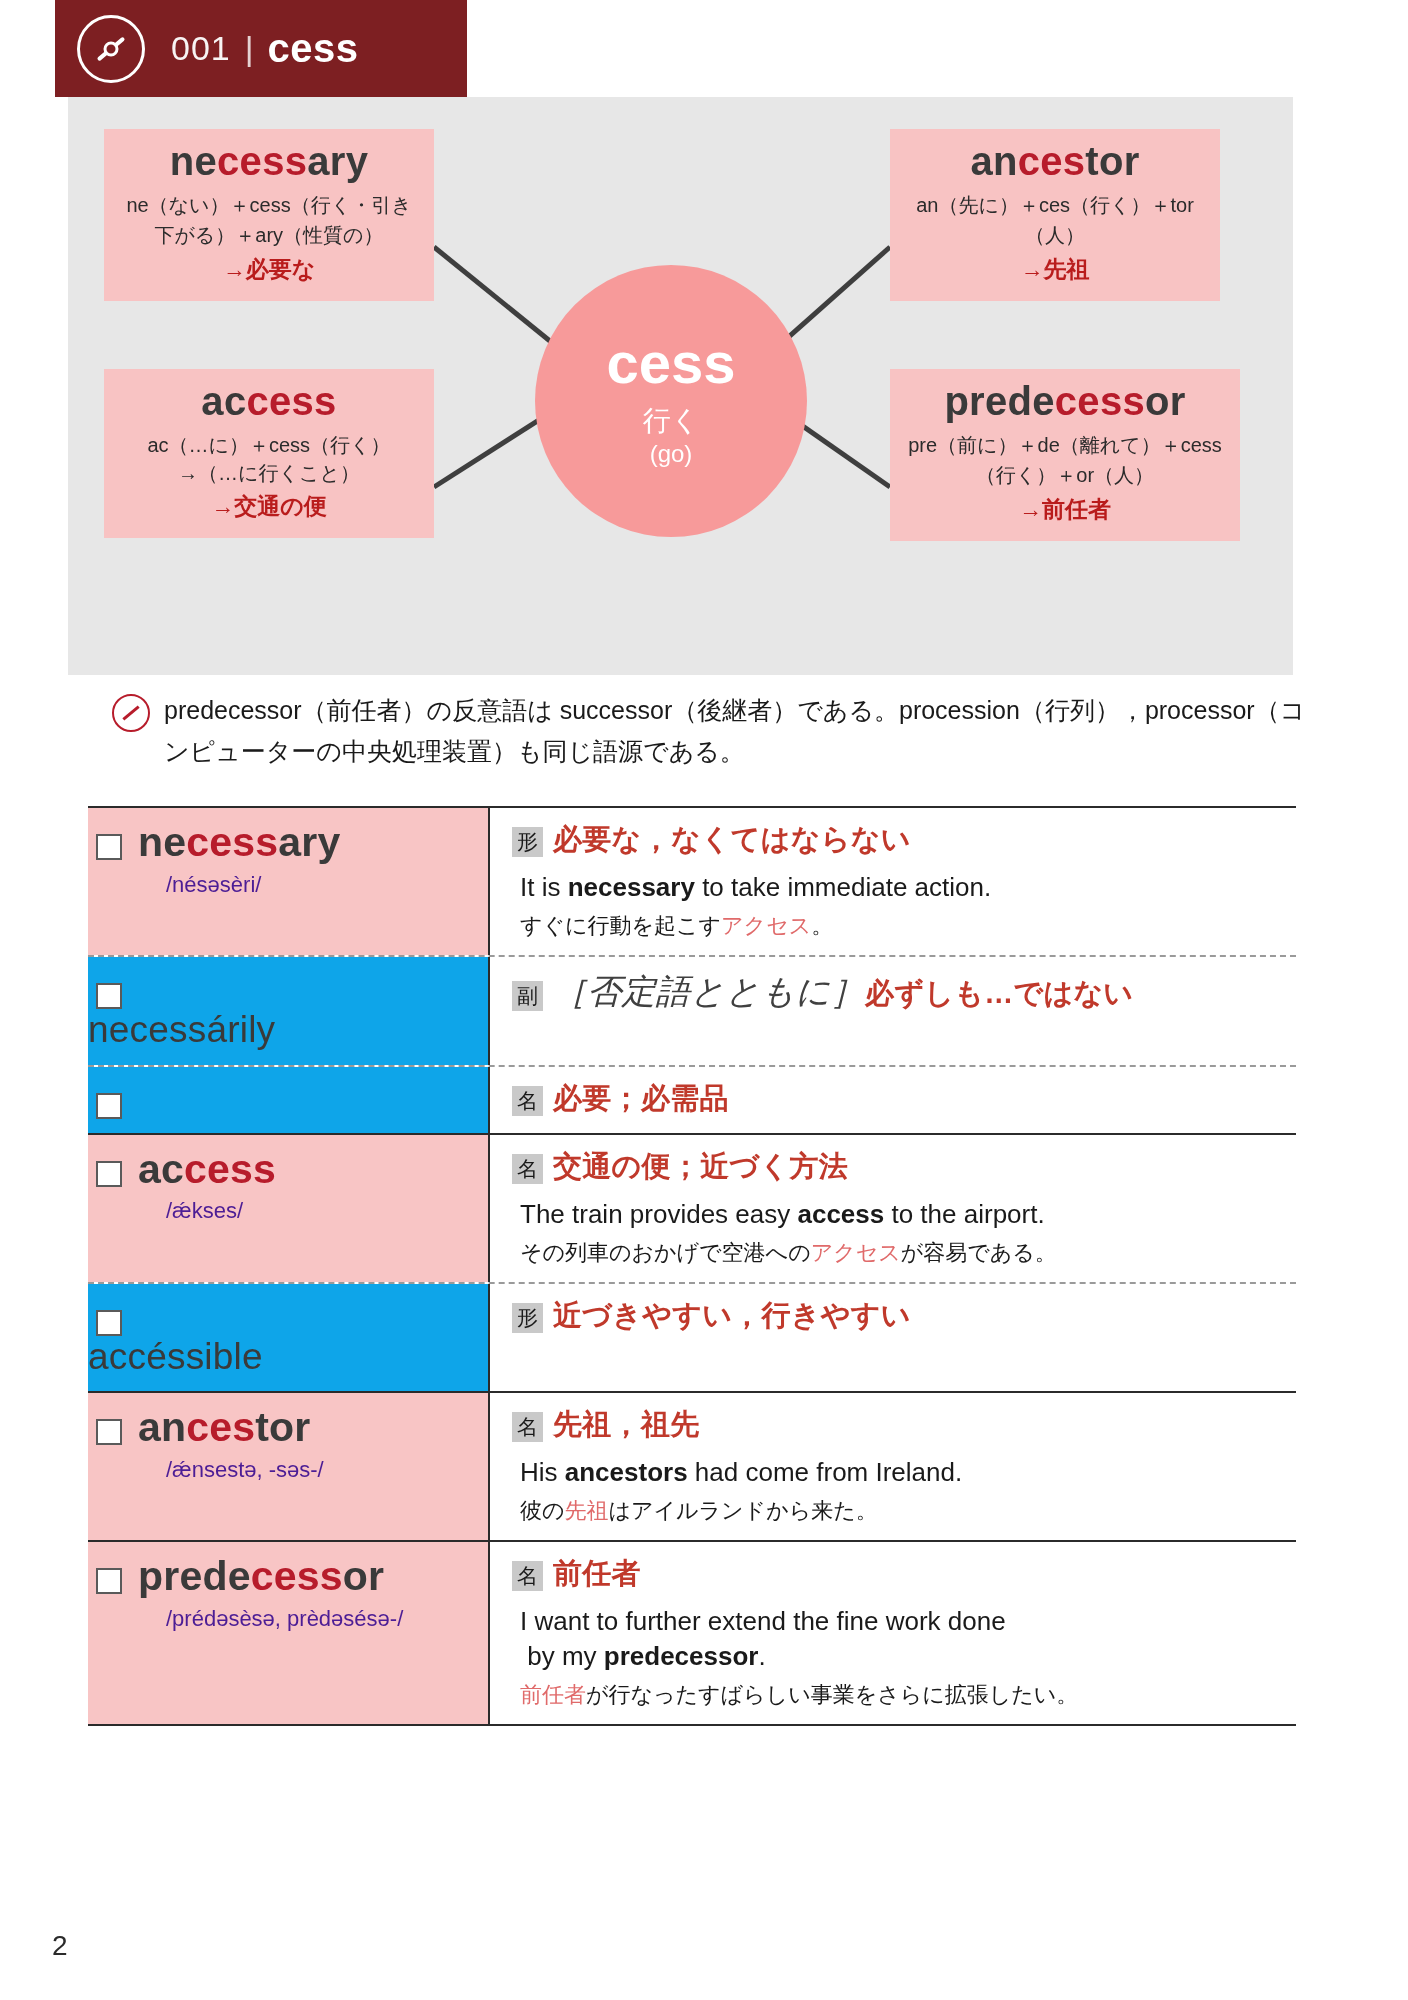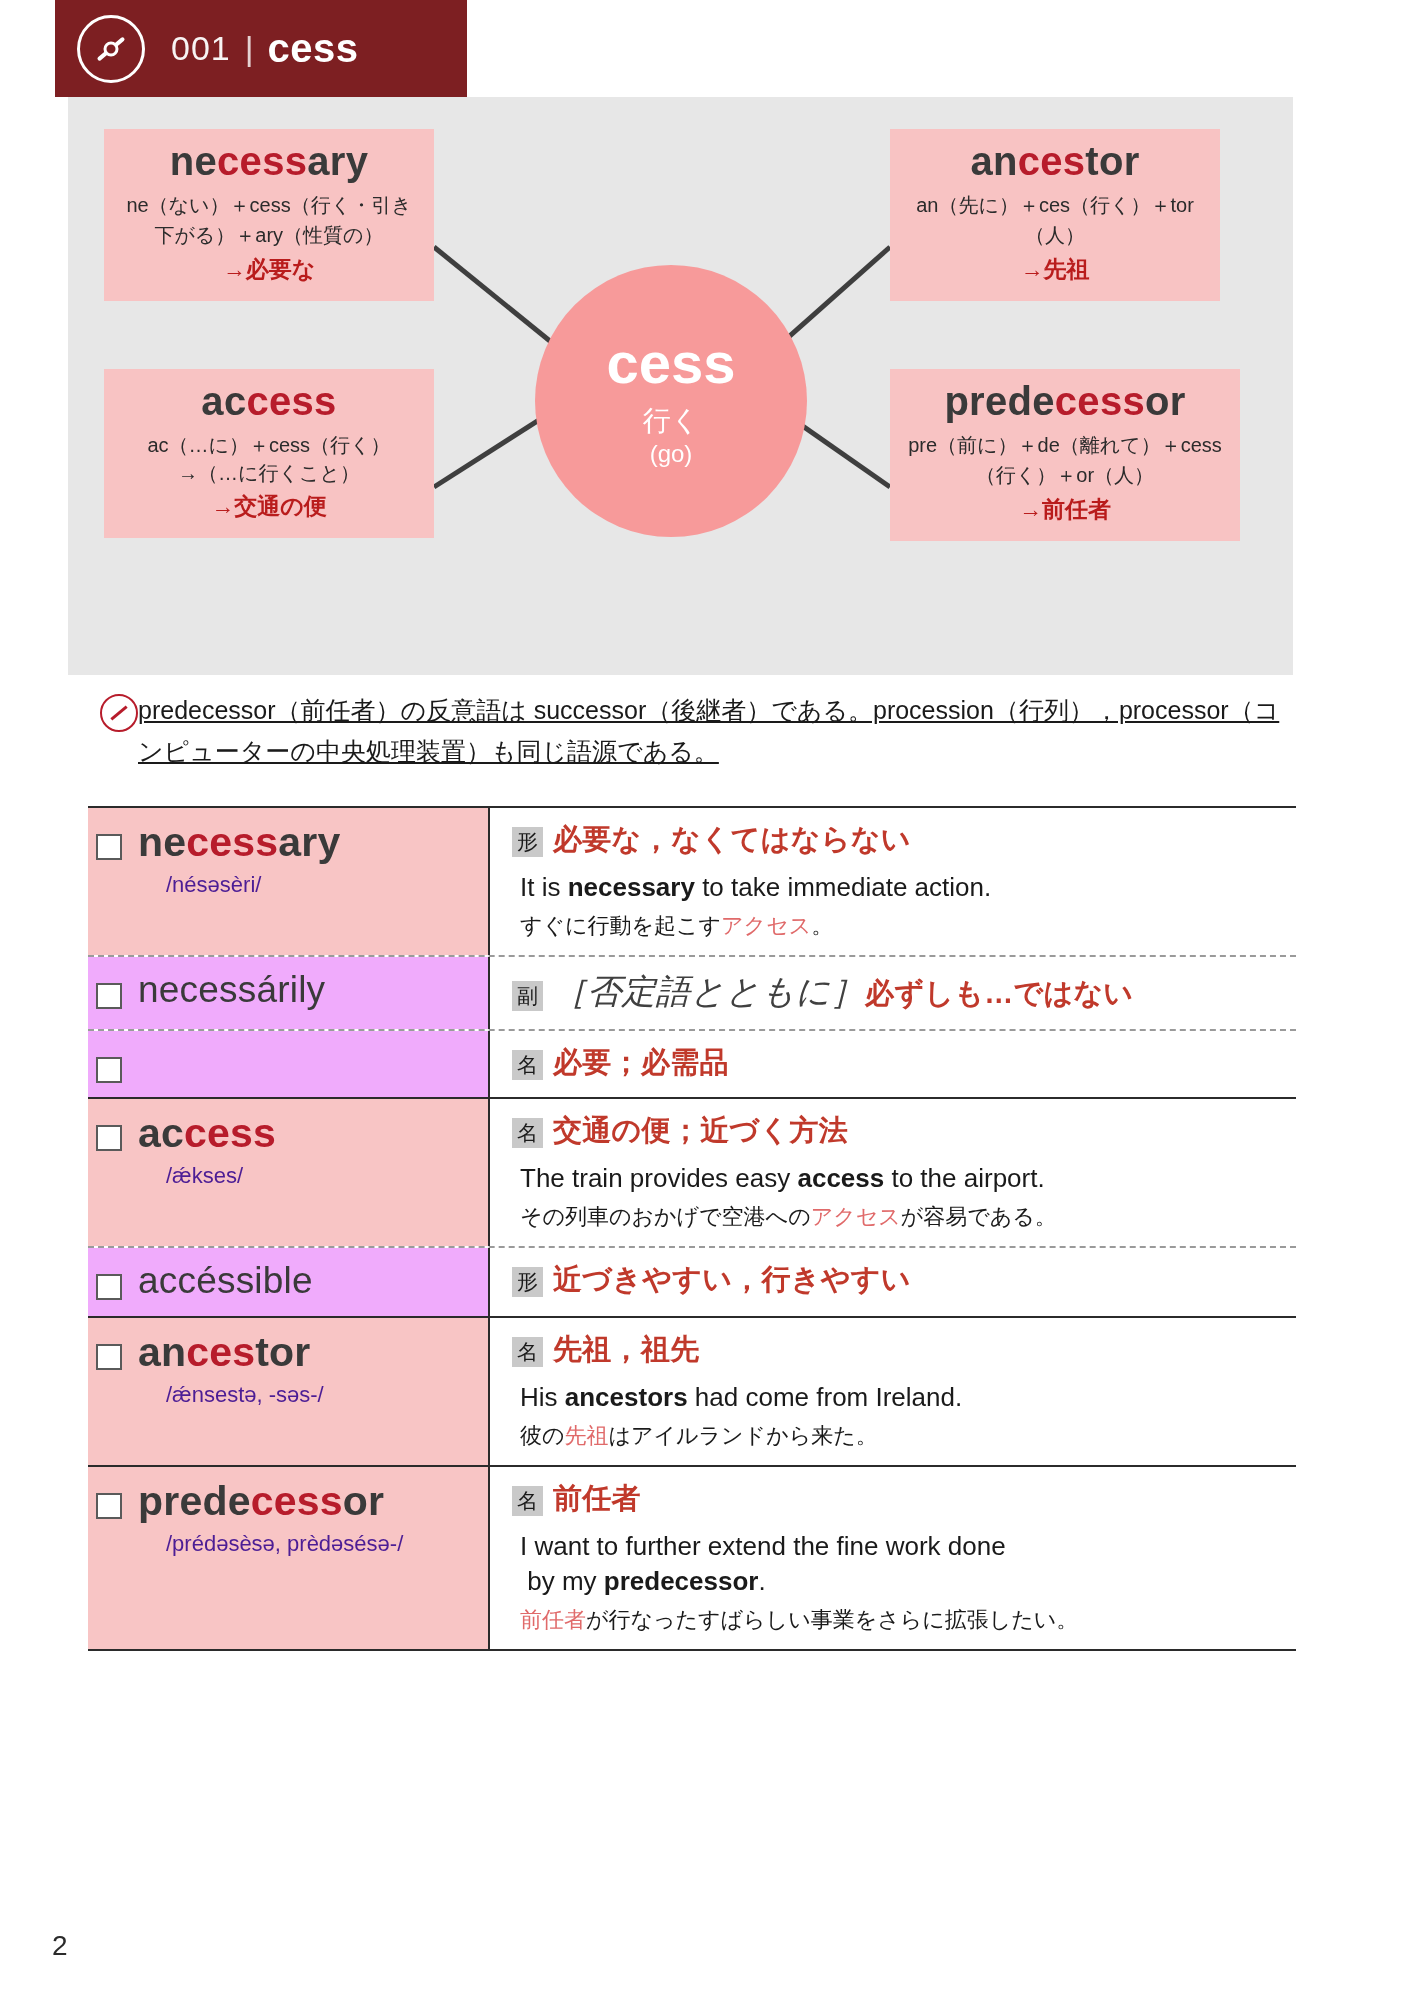--- a/index.html
+++ b/index.html
@@ -153,25 +153,25 @@
     font-size: 58px;
     font-weight: 700;
     line-height: 1;
   }
   .hub .hub-jp { font-size: 28px; margin-top: 10px; }
   .hub .hub-en { font-size: 24px; }
 
   
   .note {
     position: absolute;
-    left: 100px;
+    left: 112px;
     top: 690px;
     width: 1200px;
     display: flex;
-    text-decoration: underline;
+    gap: 14px;
   }
   .note .badge {
     width: 34px; height: 34px;
     border-radius: 50%;
     border: 2.5px solid #b71c2b;
     position: relative;
     flex: none;
     margin-top: 4px;
   }
   .note .badge::before {
@@ -206,21 +206,21 @@
   }
   .row.dashed { border-top: 2px dashed #9a9a9a; }
   .left {
     width: 400px;
     flex: none;
     display: flex;
     padding: 12px 0 14px 0;
     box-sizing: border-box;
   }
   .left.tint-main { background: #f8c5c5; }
-  .left.tint-sub  { background: #f0abfc; }
+  .left.tint-sub  { background: #0ea5e9; flex-direction: column; }
   .chk {
     width: 22px; height: 22px;
     border: 2px solid #5a5a5a;
     flex: none;
     margin: 14px 16px 0 8px;
     background: #ffffff;
   }
   .lw { flex: 1; }
   .headword {
     font-size: 41px;

